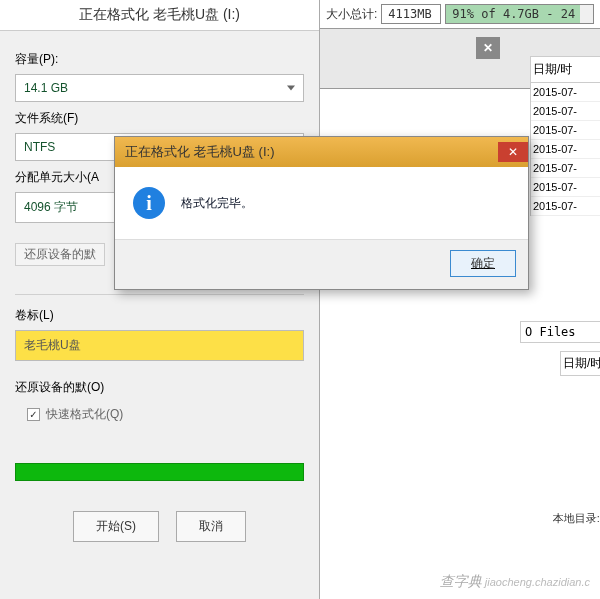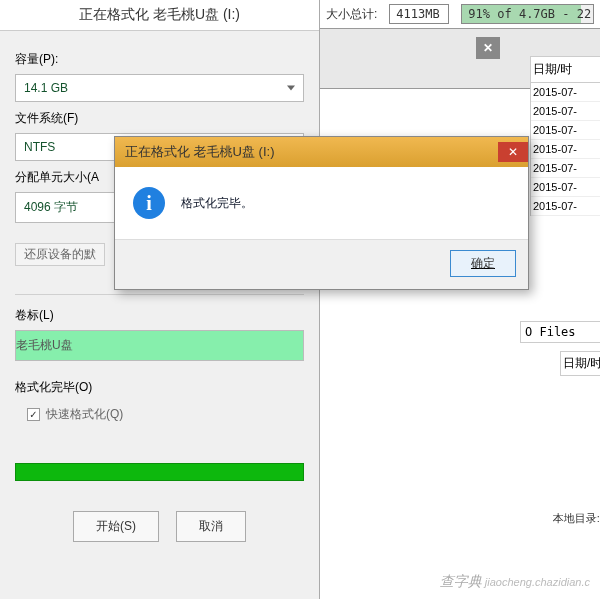--- a/index.html
+++ b/index.html
@@ -5,32 +5,32 @@
     * { box-sizing: border-box; margin: 0; padding: 0; font-family: "Microsoft YaHei", SimSun, Arial, sans-serif; }
     body { width: 600px; height: 599px; overflow: hidden; position: relative; background: #fff; font-size: 12px; }
     
     
     .format-dialog { position: absolute; left: 0; top: 0; width: 320px; height: 599px; background: #f0f0f0; border-right: 1px solid #aaa; }
     .format-title { background: #fff; border-bottom: 1px solid #ccc; padding: 6px 8px; font-size: 14px; text-align: center; color: #333; }
     .format-body { padding: 12px 15px; }
     .fld-label { color: #000000; font-size: 12px; margin: 8px 0 6px 0; display: block; }
     .select-box { width: 100%; padding: 6px 8px; border: 1px solid #bbb; background: #fff; color: #14532d; font-size: 12px; position: relative; }
     .select-box::after { content: ""; position: absolute; right: 8px; top: 50%; transform: translateY(-50%); border-left: 4px solid transparent; border-right: 4px solid transparent; border-top: 5px solid #666; }
-    .input-box { width: 100%; padding: 6px 0; border: 1px solid #bbb; background: #86efac; color: #555; font-size: 12px; }
+    .input-box { width: 100%; padding: 6px 8px; border: 1px solid #bbb; background: #fde047; color: #555; font-size: 12px; }
     .restore-btn { margin: 20px 0 10px 0; padding: 2px 8px; border: 1px solid #ccc; background: #f4f4f4; color: #666; font-size: 12px; display: inline-block; }
     .section-divider { border-top: 1px solid #d0d0d0; margin: 18px 0 12px 0; }
     .checkbox-row { display: flex; align-items: center; gap: 6px; margin: 10px 0 10px 12px; color: #666; }
     .checkbox-row .chk { width: 13px; height: 13px; border: 1px solid #999; background: #fff; display: inline-flex; align-items: center; justify-content: center; color: #333; font-size: 10px; }
     .progress-bar { margin: 40px 0 30px 0; width: 100%; height: 18px; background: #0db80d; border: 1px solid #0a900a; }
     .format-actions { display: flex; justify-content: center; gap: 17px; margin-top: 10px; }
     .win-btn { padding: 6px 22px; border: 1px solid #aaa; background: #f8f8f8; color: #333; font-size: 12px; }
     
     
     .right-area { position: absolute; left: 320px; top: 0; right: 0; bottom: 0; background: #fff; }
-    .top-bar { padding: 4px 6px; border-bottom: 1px solid #999; display: flex; align-items: center; gap: 12px; font-size: 12px; color: #333; }
+    .top-bar { padding: 4px 6px; border-bottom: 1px solid #999; display: flex; align-items: center; gap: 4px; font-size: 12px; color: #333; }
     .size-field { border: 1px solid #888; background: #fff; padding: 2px 6px; width: 60px; text-align: left; font-family: monospace; }
     .progress-text { border: 1px solid #888; padding: 2px 6px; flex: 1; background: linear-gradient(to right, #a8d8b0 91%, #f0f0f0 91%); font-family: monospace; color: #333; white-space: nowrap; overflow: hidden; }
     
     .gray-zone { background: #e8e8e8; height: 60px; border-bottom: 1px solid #999; position: relative; }
     .close-sq { position: absolute; right: 100px; top: 8px; width: 24px; height: 22px; background: #888; color: #fff; display: flex; align-items: center; justify-content: center; font-size: 12px; font-weight: bold; }
     
     .file-list { position: absolute; right: 0; top: 56px; width: 70px; background: #fff; border-left: 1px solid #ccc; border-top: 1px solid #ccc; }
     .file-list-header { border-bottom: 1px solid #ccc; padding: 4px 2px; font-size: 12px; white-space: nowrap; overflow: hidden; }
     .file-list-item { border-bottom: 1px solid #eee; padding: 3px 2px; font-size: 11px; white-space: nowrap; overflow: hidden; }
     
@@ -68,40 +68,40 @@
     <div class="fld-label">分配单元大小(A</div>
     <div class="select-box">4096 字节</div>
     
     <div class="restore-btn">还原设备的默</div>
     
     <div class="section-divider"></div>
     
     <div class="fld-label">卷标(L)</div>
     <div class="input-box">老毛桃U盘</div>
     
-    <div class="fld-label" style="margin-top:18px">格式化完毕(O)</div>
+    <div class="fld-label" style="margin-top:18px">还原设备的默(O)</div>
     <div class="checkbox-row">
       <span class="chk">✓</span>
       <span>快速格式化(Q)</span>
     </div>
     
     <div class="progress-bar"></div>
     
     <div class="format-actions">
       <div class="win-btn">开始(S)</div>
       <div class="win-btn">取消</div>
     </div>
   </div>
 </div>
 
 <div class="right-area">
   <div class="top-bar">
     <span>大小总计:</span>
     <span class="size-field">4113MB</span>
-    <span class="progress-text">91% of 4.7GB - 22</span>
+    <span class="progress-text">91% of 4.7GB - 24</span>
   </div>
   <div class="gray-zone">
     <div class="close-sq">✕</div>
   </div>
 
   <div class="file-list">
     <div class="file-list-header">日期/时</div>
     <div class="file-list-item">2015-07-</div>
     <div class="file-list-item">2015-07-</div>
     <div class="file-list-item">2015-07-</div>

